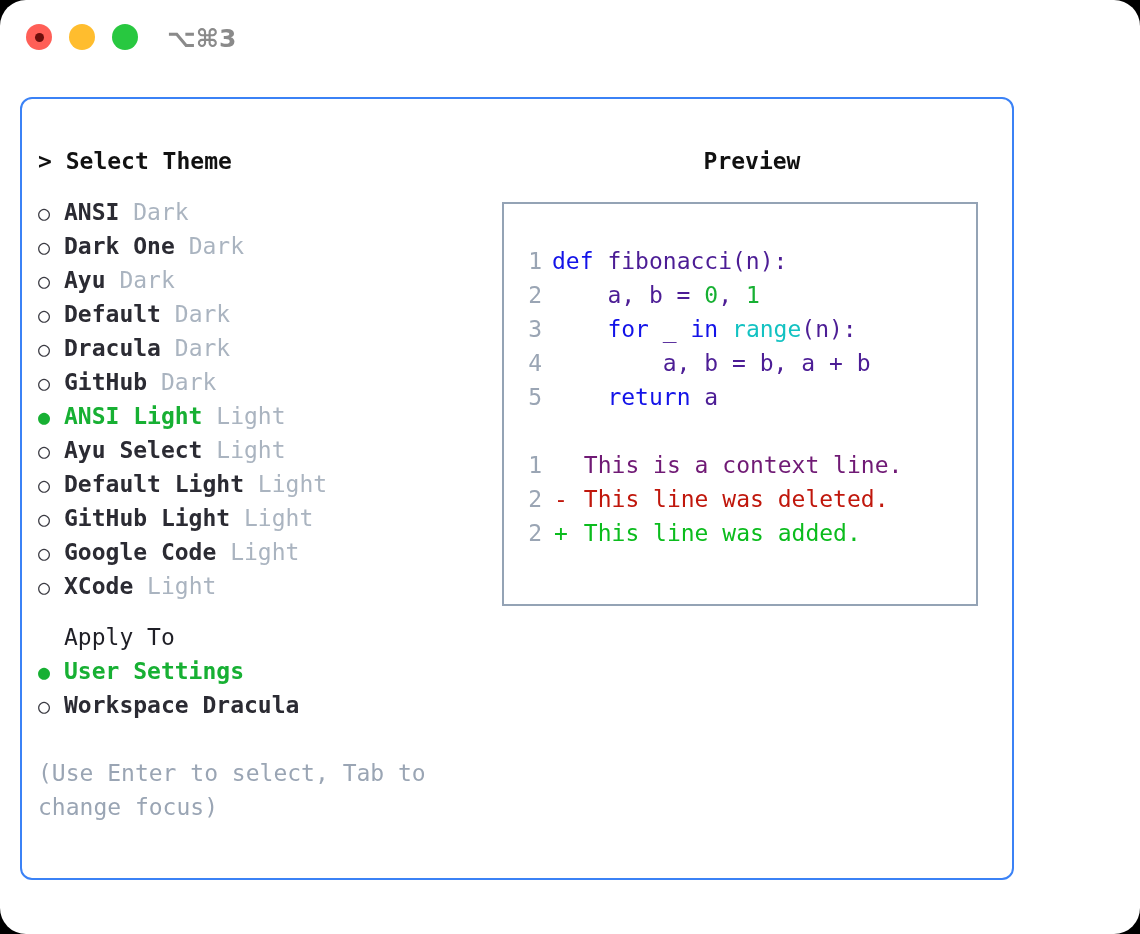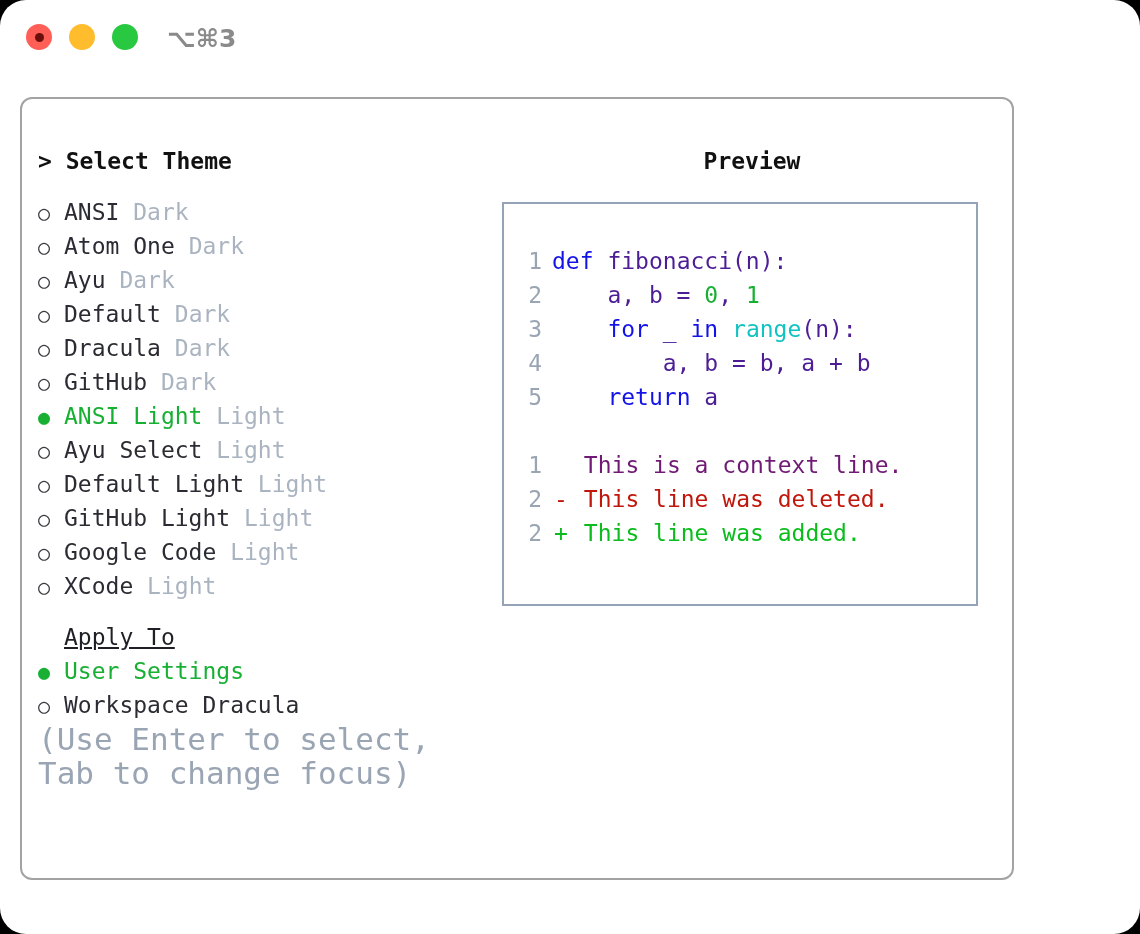--- a/index.html
+++ b/index.html
@@ -71,21 +71,21 @@
     font-family: "DejaVu Sans", "Liberation Sans", sans-serif;
   }
 
   
   .card {
     position: absolute;
     left: 20px;
     top: 97px;
     width: 994px;
     height: 783px;
-    border: 2px solid #a3a3a3;
+    border: 2px solid #3b82f6;
     border-radius: 12px;
     box-sizing: border-box;
     background: #ffffff;
   }
 
   
   .left-col {
     position: absolute;
     left: 16px;
     top: 45px;
@@ -107,36 +107,36 @@
     white-space: pre;
   }
   .marker {
     width: 26px;
     flex: 0 0 26px;
     font-size: 20px;
     line-height: 34px;
   }
   .marker.off { color: #3a3a42; }
   .marker.on  { color: #17b033; }
-  .opt-name      { color: #2b2b33; }
+  .opt-name      { color: #2b2b33; font-weight: bold; }
   .opt-name.sel  { color: #17b033; }
   .opt-suffix    { color: #aab4c0; margin-top: 17px; }
 
   .apply-head {
     font-size: 23px;
     line-height: 34px;
     color: #1f1f26;
     padding-left: 26px;
     white-space: pre;
-    text-decoration: underline;
   }
   .spacer-row { height: 34px; }
 
   .hint {
-    font-size: 31px;
+    margin-top: 34px;
+    font-size: 23px;
     line-height: 34px;
     color: #9aa5b4;
     width: 420px;
     white-space: pre-wrap;
   }
 
   
   .right-col {
     position: absolute;
     left: 480px;
@@ -204,21 +204,21 @@
     </div>
     <div class="shortcut">⌥⌘3</div>
   </div>
 
   <div class="card">
 
     <div class="left-col">
       <div class="section-head">&gt; Select Theme</div>
       <div id="theme-list">
           <div class="opt-row"><span class="marker off">○</span><span class="opt-name">ANSI</span><span class="opt-suffix"> Dark</span></div>
-          <div class="opt-row"><span class="marker off">○</span><span class="opt-name">Atom One</span><span class="opt-suffix"> Dark</span></div>
+          <div class="opt-row"><span class="marker off">○</span><span class="opt-name">Dark One</span><span class="opt-suffix"> Dark</span></div>
           <div class="opt-row"><span class="marker off">○</span><span class="opt-name">Ayu</span><span class="opt-suffix"> Dark</span></div>
           <div class="opt-row"><span class="marker off">○</span><span class="opt-name">Default</span><span class="opt-suffix"> Dark</span></div>
           <div class="opt-row"><span class="marker off">○</span><span class="opt-name">Dracula</span><span class="opt-suffix"> Dark</span></div>
           <div class="opt-row"><span class="marker off">○</span><span class="opt-name">GitHub</span><span class="opt-suffix"> Dark</span></div>
           <div class="opt-row"><span class="marker on">●</span><span class="opt-name sel">ANSI Light</span><span class="opt-suffix"> Light</span></div>
           <div class="opt-row"><span class="marker off">○</span><span class="opt-name">Ayu Select</span><span class="opt-suffix"> Light</span></div>
           <div class="opt-row"><span class="marker off">○</span><span class="opt-name">Default Light</span><span class="opt-suffix"> Light</span></div>
           <div class="opt-row"><span class="marker off">○</span><span class="opt-name">GitHub Light</span><span class="opt-suffix"> Light</span></div>
           <div class="opt-row"><span class="marker off">○</span><span class="opt-name">Google Code</span><span class="opt-suffix"> Light</span></div>
           <div class="opt-row"><span class="marker off">○</span><span class="opt-name">XCode</span><span class="opt-suffix"> Light</span></div>

